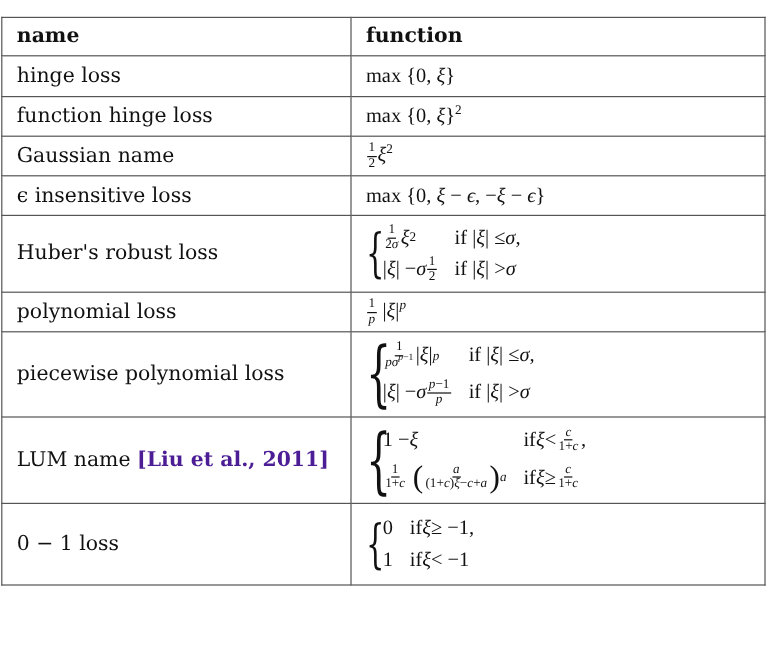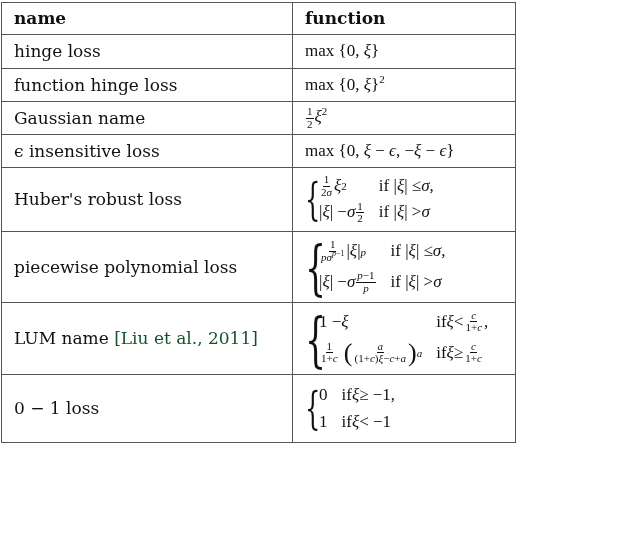--- a/index.html
+++ b/index.html
@@ -1,23 +1,23 @@
 <!DOCTYPE html>
 <html><head>
 <meta charset="utf-8">
 <style>
   html, body { margin: 0; padding: 0; background: #ffffff; }
   body { width: 640px; height: 542px; overflow: hidden; font-family: "DejaVu Serif", "Liberation Serif", serif; color: #111; }
-  table.loss { position: absolute; left: 1px; top: 2px; width: 515px; border-collapse: collapse; table-layout: fixed; }
+  table.loss { position: absolute; left: 1px; top: 14px; width: 637px; border-collapse: collapse; table-layout: fixed; }
   table.loss td, table.loss th { border: 1.5px solid #555; padding: 0 0 0 12px; text-align: left; vertical-align: middle; font-weight: normal; font-size: 17px; line-height: 1.1; }
   col.c1 { width: 291px; }
   th { font-weight: bold !important; font-size: 17px; }
   th span { font-weight: bold; }
   .math { font-family: "Liberation Serif", "DejaVu Serif", serif; font-size: 18px; }
-  .cite { color: #14532d; }
+  .cite { color: #4c1d95; font-weight: bold; }
   .frac { display: inline-flex; flex-direction: column; align-items: center; vertical-align: middle; font-size: 11px; line-height: 1.05; margin: 0 1px; }
   .frac .num { border-bottom: 1px solid #111; padding: 0 1px; }
   .frac .den { padding: 0 1px; }
   .cases { display: flex; align-items: stretch; }
   .brace { font-size: 44px; line-height: 1; transform: scaleX(0.55); transform-origin: left center; width: 14px; display: flex; align-items: center; font-family: "DejaVu Serif", serif; font-weight: 200; }
   .brace.tall { font-size: 60px; }
   .case-rows { display: grid; row-gap: 2px; }
   .c-expr { padding-right: 14px; white-space: nowrap; display: flex; align-items: center; }
   .c-cond { white-space: nowrap; display: flex; align-items: center; }
   sup { font-size: 11px; vertical-align: super; line-height: 0; }
@@ -86,20 +86,29 @@
           <div class="c-expr">|<i>ξ</i>| − <i>σ</i><span class="frac">
                   <span class="num">1</span>
                   <span class="den">2</span>
                 </span></div>
           <div class="c-cond">if |<i>ξ</i>| &gt; <i>σ</i></div>
         </div>
       </div>
     </td>
   </tr>
 
+  <tr style="height:33px">
+    <td><span>polynomial loss</span></td>
+    <td class="math">
+      <span><span class="frac">
+              <span class="num">1</span>
+              <span class="den"><i>p</i></span>
+            </span> |<i>ξ</i>|<sup><i>p</i></sup></span>
+    </td>
+  </tr>
 
   <tr style="height:71px">
     <td><span>piecewise polynomial loss</span></td>
     <td class="math">
       <div class="cases">
         <div class="brace tall">{</div>
         <div class="case-rows" style="grid-template-columns:auto auto;">
           <div class="c-expr"><span class="frac">
                   <span class="num">1</span>
                   <span class="den"><i>pσ</i><sup style="font-size:8px"><i>p</i>−1</sup></span>

